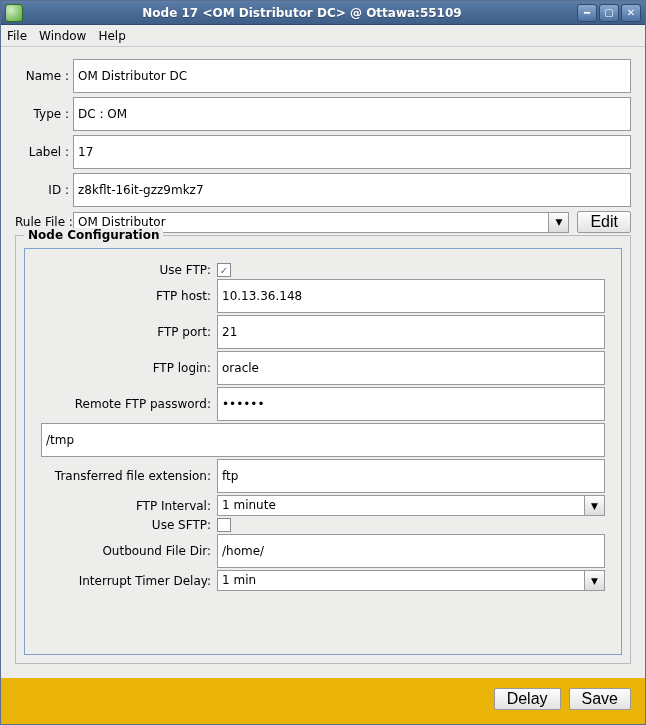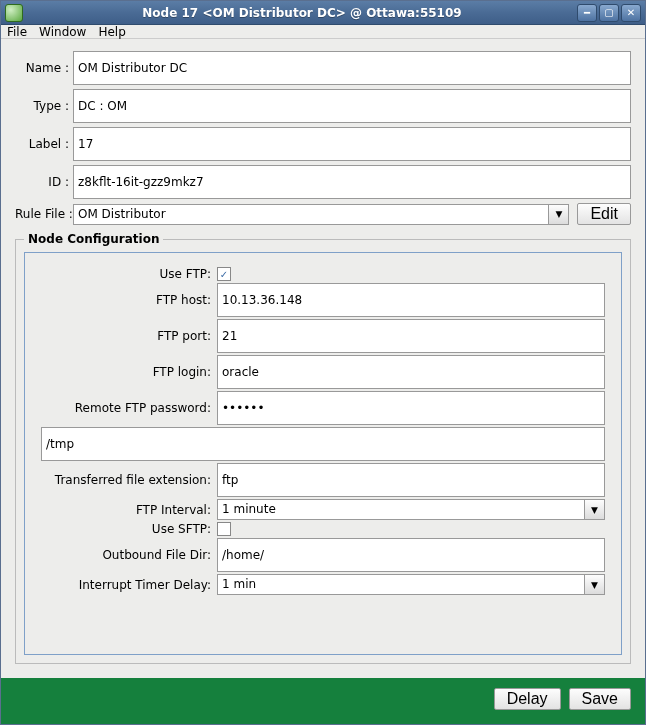--- a/index.html
+++ b/index.html
@@ -6,21 +6,21 @@
   body {
     margin: 0;
     font-family: "DejaVu Sans", "Liberation Sans", Arial, sans-serif;
     font-size: 12px;
     background: #e8e8e8;
     color: #000;
   }
   .window {
     width: 646px;
     height: 725px;
-    background: #15803d;
+    background: #eab308;
     border: 1px solid #5a6f8f;
     display: flex;
     flex-direction: column;
   }
   .titlebar {
     height: 24px;
     background: linear-gradient(to bottom, #5b7da6 0%, #4a6b95 50%, #3e5e88 100%);
     display: flex;
     align-items: center;
     color: #fff;
@@ -40,21 +40,21 @@
     width: 20px; height: 18px;
     background: linear-gradient(to bottom,#89a9cf,#4d72a1);
     border: 1px solid #2f4b6d;
     border-radius: 3px;
     margin-left: 2px;
     display: flex; align-items: center; justify-content: center;
     color: #fff; font-size: 10px; font-weight: bold;
     cursor: pointer;
   }
   .menubar {
-    height: 14px;
+    height: 22px;
     background: #ededeb;
     border-bottom: 1px solid #ccc;
     display: flex;
     align-items: center;
     padding: 0 6px;
     gap: 12px;
   }
   .menubar span { cursor: default; }
   .content {
     flex: 1;
@@ -110,21 +110,21 @@
     padding: 0 12px;
     margin-left: 8px;
     background: linear-gradient(to bottom,#fdfdfd,#e3e3e3);
     border: 1px solid #999;
     border-radius: 2px;
     font-family: Liberation Sans, sans-serif;
     font-size: 16px;
     cursor: pointer;
   }
   .fieldset {
-    margin-top: 12px;
+    margin-top: 0;
     border: 1px solid #bbb;
     padding: 12px 8px 8px 8px;
     flex: 1;
     display: flex;
     flex-direction: column;
     position: relative;
   }
   .fieldset .legend {
     position: absolute;
     top: -8px;

